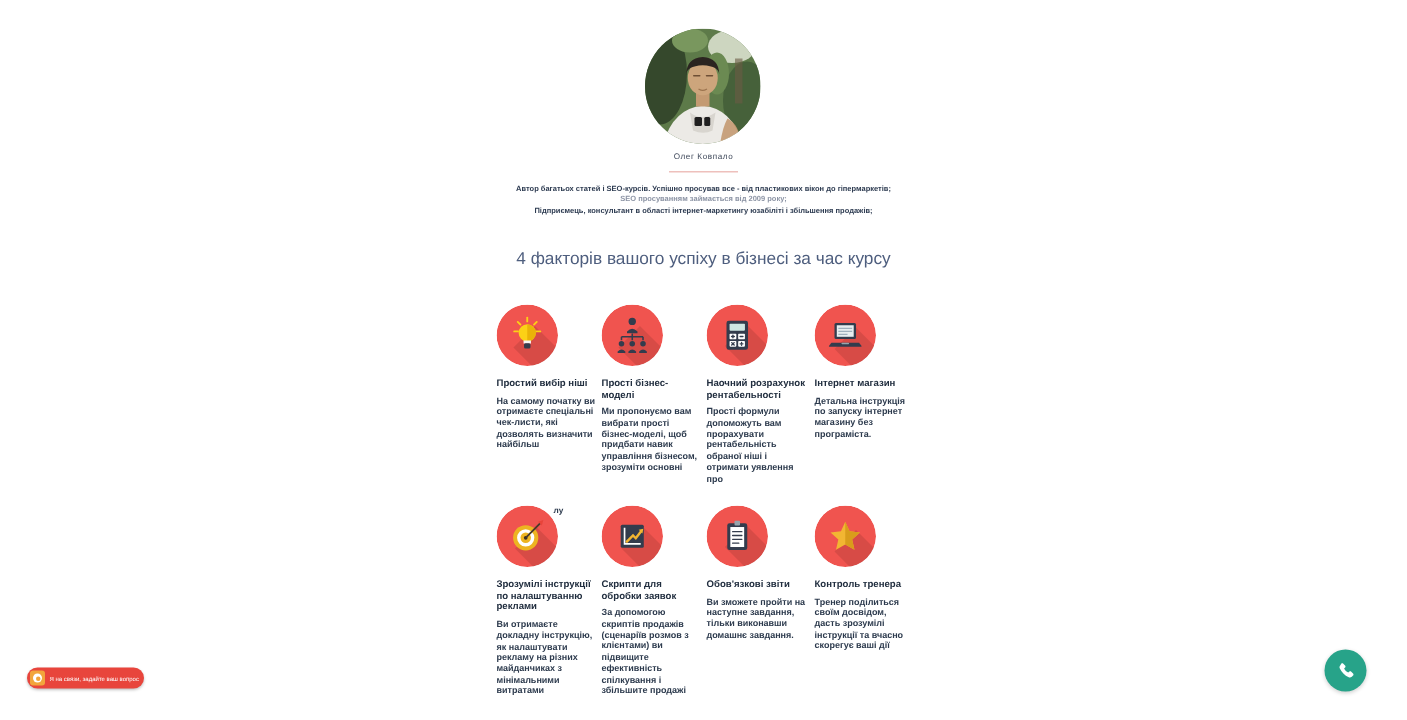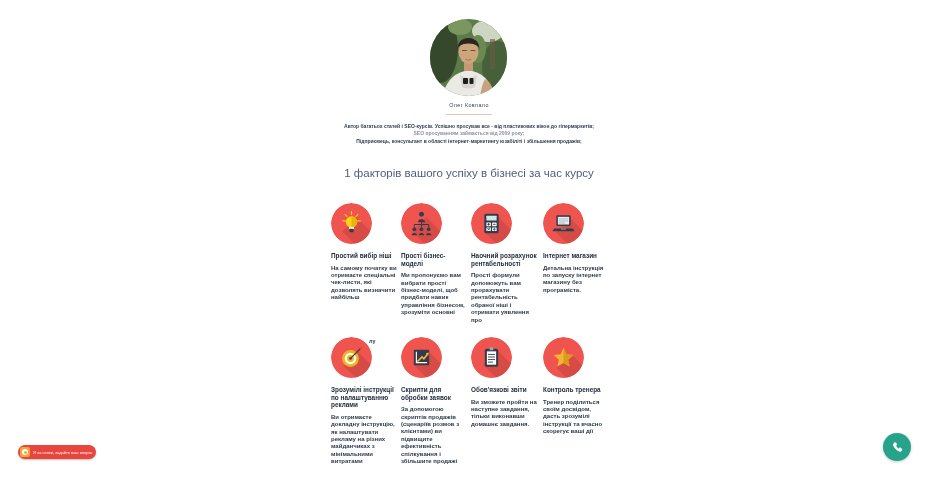--- a/index.html
+++ b/index.html
@@ -68,21 +68,21 @@
 
 <div class="trainer-name">Олег Ковпало</div>
 <div class="name-underline"></div>
 
 <div class="bio">
   <div>Автор багатьох статей і SEO-курсів. Успішно просував все - від пластикових вікон до гіпермаркетів;</div>
   <div class="light">SEO просуванням займається від 2009 року;</div>
   <div>Підприємець, консультант в області інтернет-маркетингу юзабіліті і збільшення продажів;</div>
 </div>
 
-<div class="heading">1 факторів вашого успіху в бізнесі за час курсу</div>
+<div class="heading">4 факторів вашого успіху в бізнесі за час курсу</div>
 
 <div class="cell c1">
   <svg class="ic" viewBox="0 0 40 40">
     <defs>
         <clipPath id="cp1">
           <circle cx="20" cy="20" r="20"></circle>
         </clipPath>
       </defs>
     <g clip-path="url(#cp1)">
       <circle cx="20" cy="20" r="20" fill="#f0544f"></circle>

